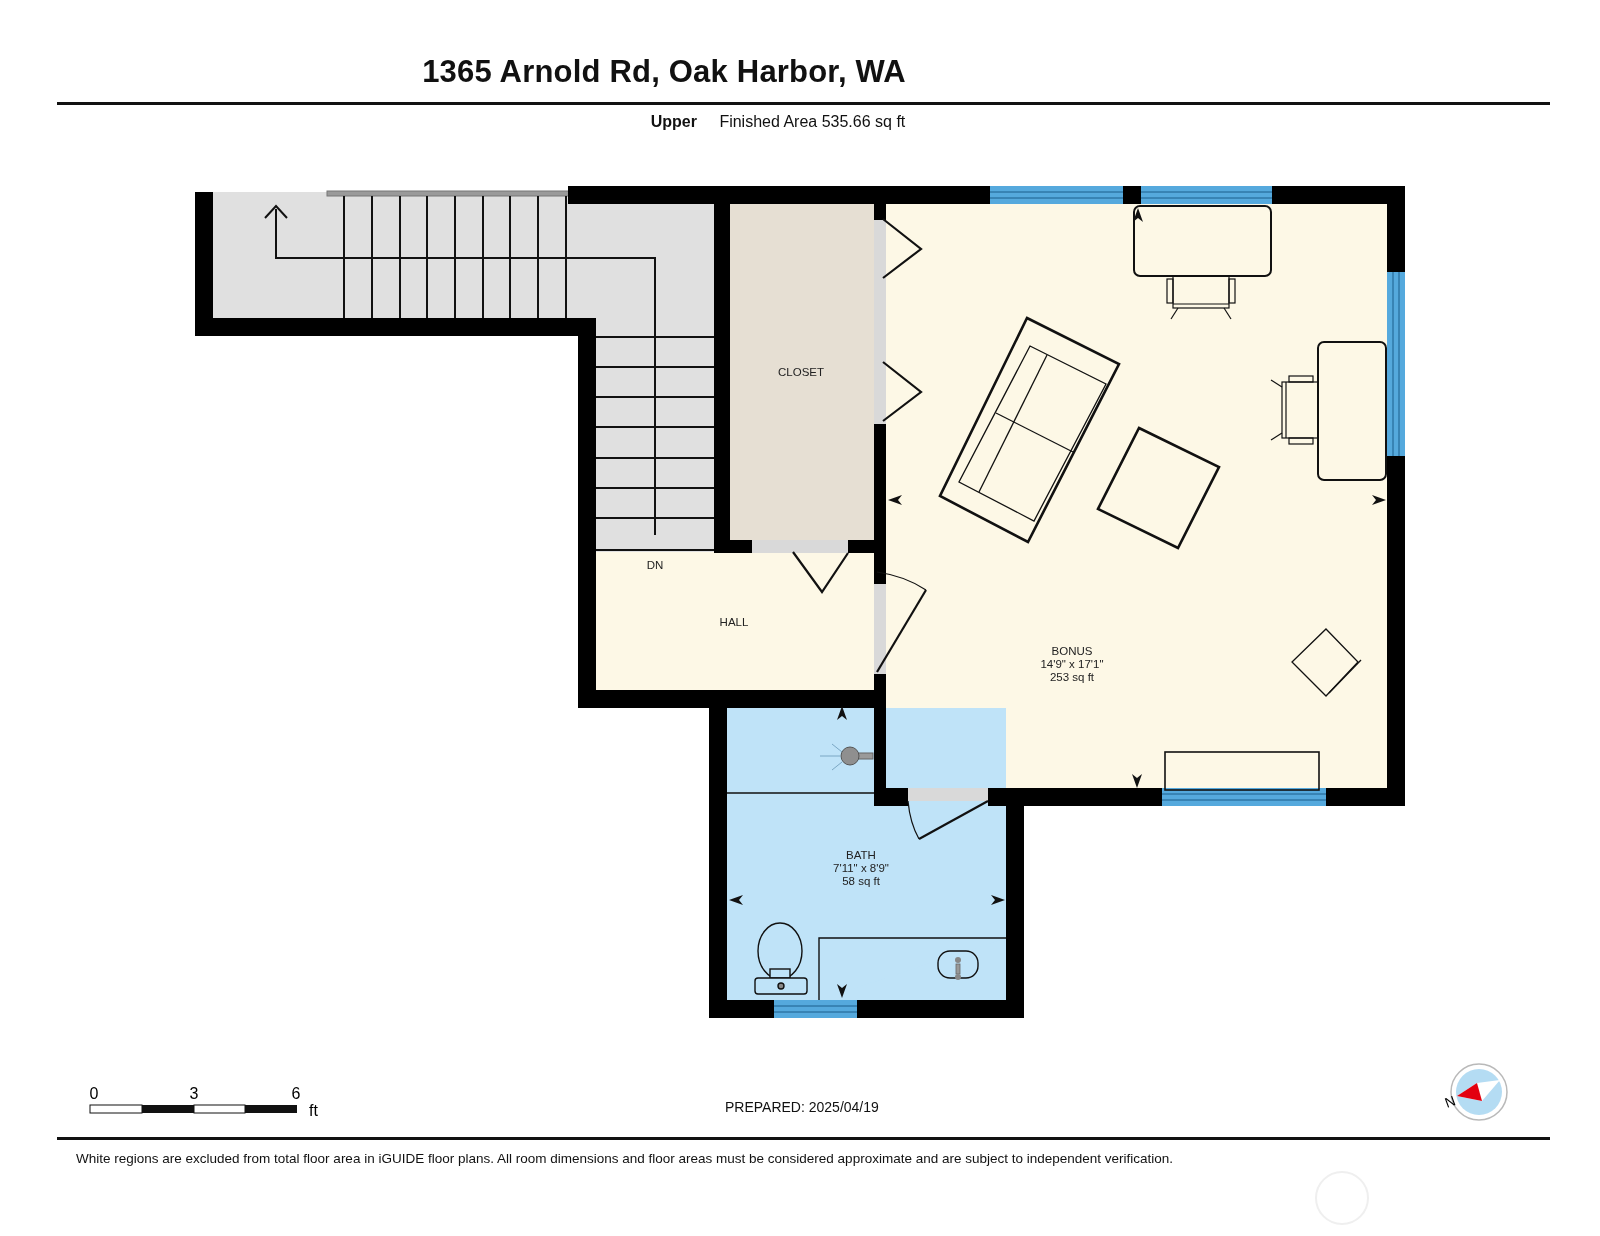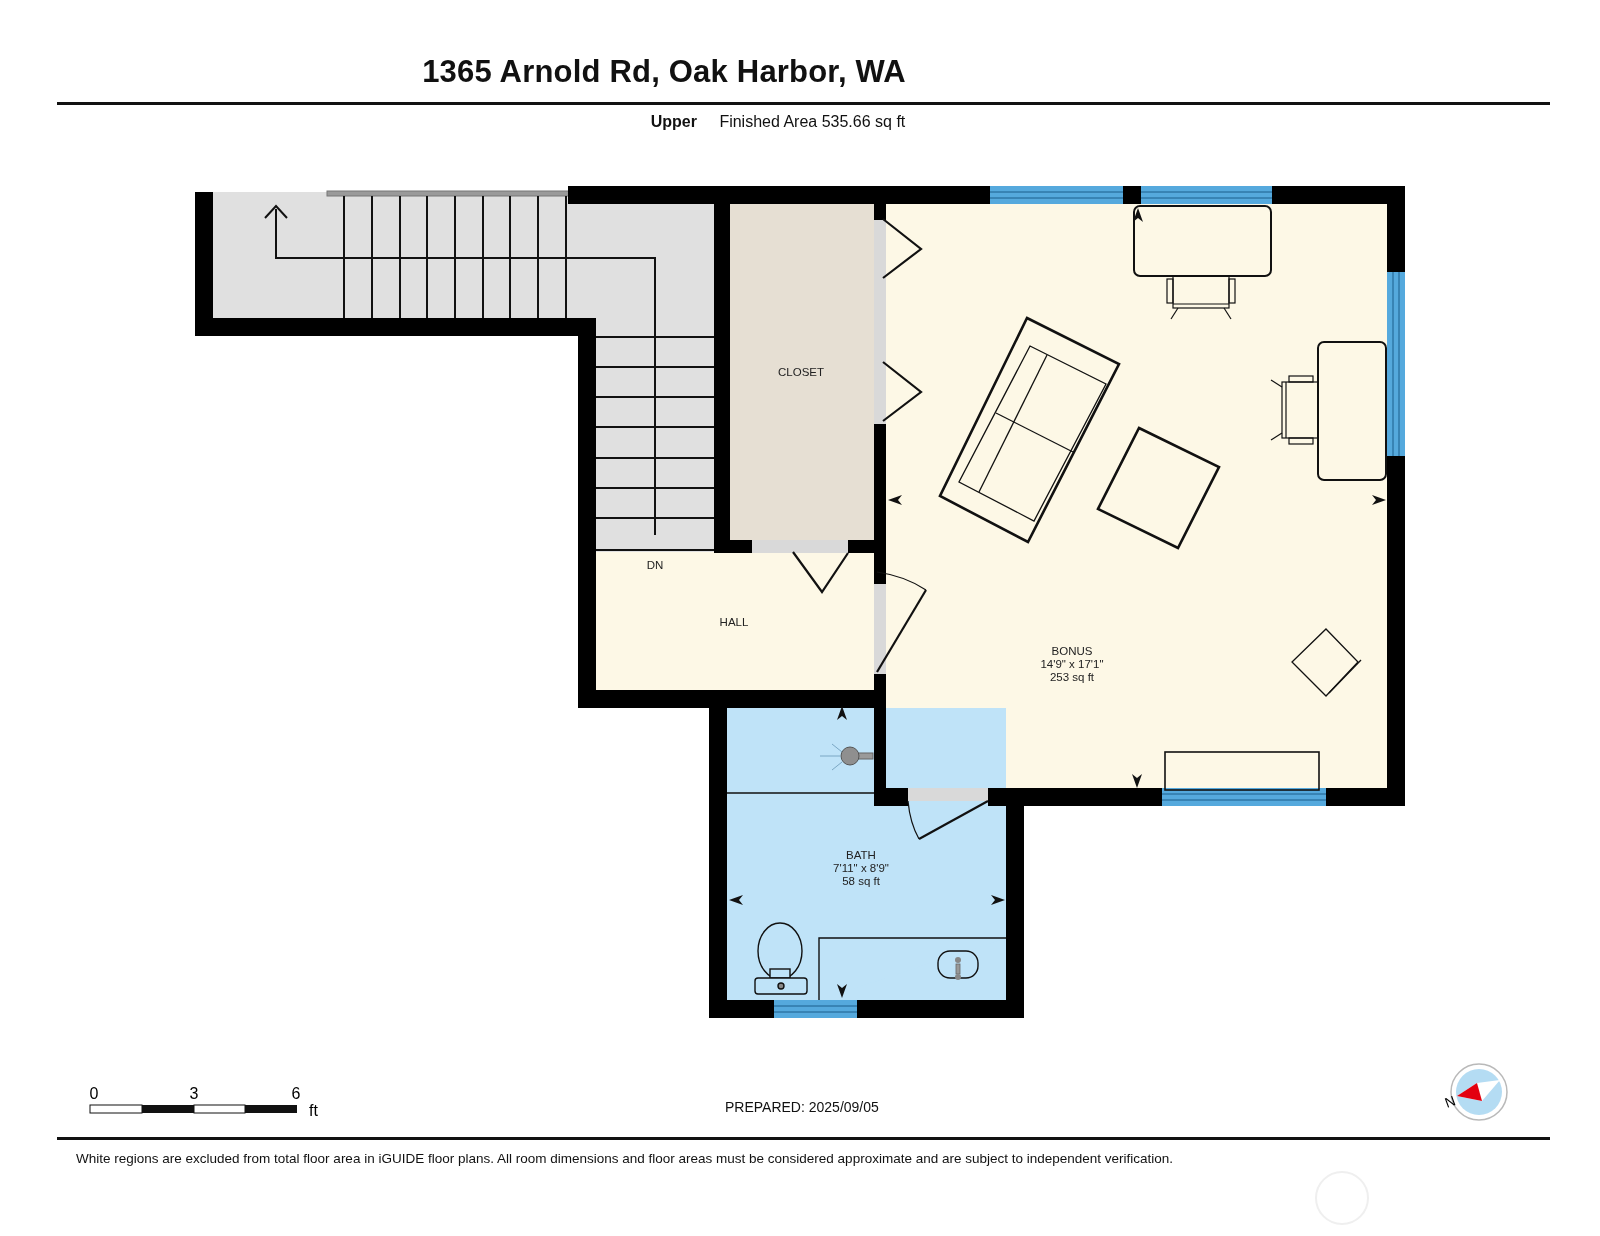--- a/index.html
+++ b/index.html
@@ -235,15 +235,15 @@
     <circle cx="1479" cy="1092" r="28" fill="#fff" stroke="#b9b9b9" stroke-width="1.5"></circle>
     <circle cx="1479" cy="1092" r="23" fill="#b4dcf3"></circle>
     <polygon points="1457,1096 1477,1083 1500,1080 1482,1101" fill="#ffffff"></polygon>
     <polygon points="1457,1096 1477,1083 1482,1101" fill="#e3000f"></polygon>
     <text x="1447" y="1108" font-size="14" transform="rotate(-20 1447 1108)" font-family="Liberation Sans, sans-serif">N</text>
   </g>
 
   <circle cx="1342" cy="1198" r="26" fill="none" stroke="#efefef" stroke-width="2"></circle>
 </svg>
 
-<div class="prepared">PREPARED: 2025/09/05</div>
+<div class="prepared">PREPARED: 2025/04/19</div>
 <div class="rule" style="top:1137px;"></div>
 <div class="disclaimer">White regions are excluded from total floor area in iGUIDE floor plans. All room dimensions and floor areas must be considered approximate and are subject to independent verification.</div>
 
 </body></html>

